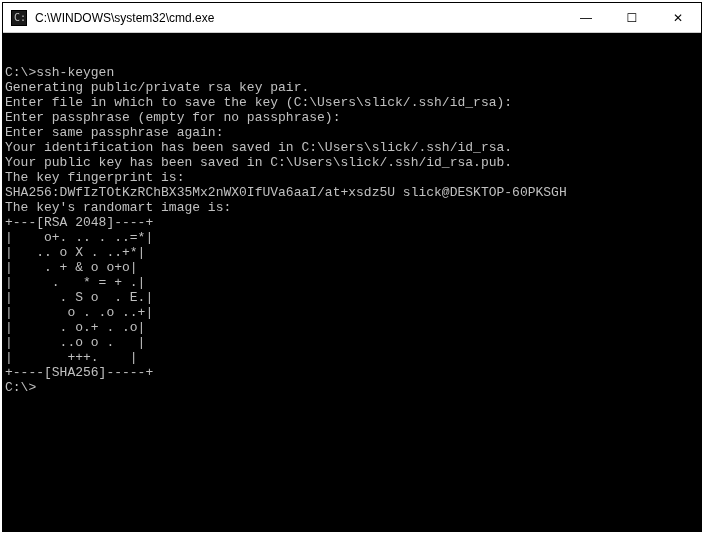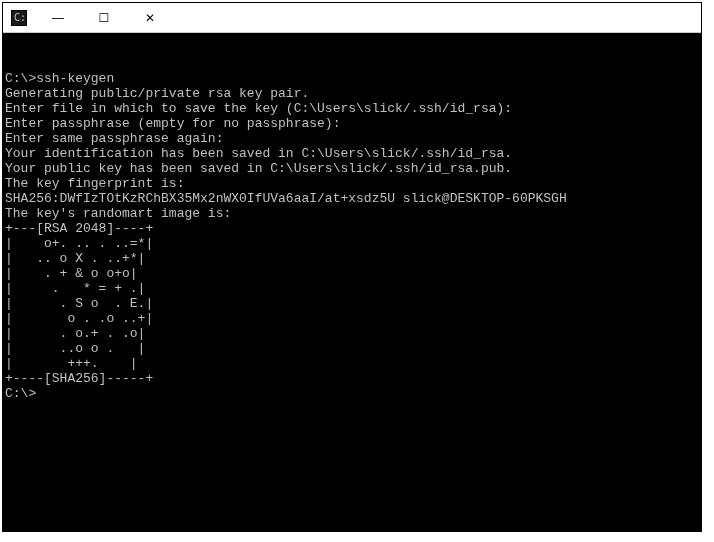--- a/index.html
+++ b/index.html
@@ -56,40 +56,41 @@
       color: #000;
       background: #fff;
     }
     .terminal {
       flex: 1;
       background: #000;
       color: #c0c0c0;
       font-family: "Consolas", "Courier New", monospace;
       font-size: 13px;
       line-height: 15px;
-      padding: 8px 2px;
+      padding: 2px 2px;
       white-space: pre;
       overflow: hidden;
     }
     .terminal-line {
       white-space: pre;
     }
   </style>
 </head>
 <body>
 
 <div class="window">
   <div class="titlebar">
     <span class="title-icon">
       <svg width="16" height="16" viewBox="0 0 16 16">
         <rect x="0" y="0" width="16" height="16" fill="#000"></rect>
         <rect x="1" y="1" width="14" height="14" fill="#1a1a1a"></rect>
         <text x="3" y="11" font-size="10" fill="#c0c0c0" font-family="monospace">C:</text>
       </svg>
     </span>
+    <span class="title-text">C:\WINDOWS\system32\cmd.exe</span>
     <div class="window-controls">
       <div class="win-btn">
         <span>—</span>
       </div>
       <div class="win-btn">
         <span>☐</span>
       </div>
       <div class="win-btn close">
         <span>✕</span>
       </div>

